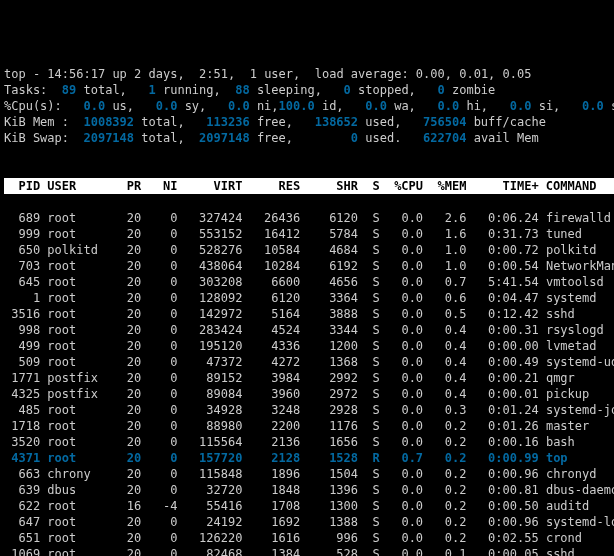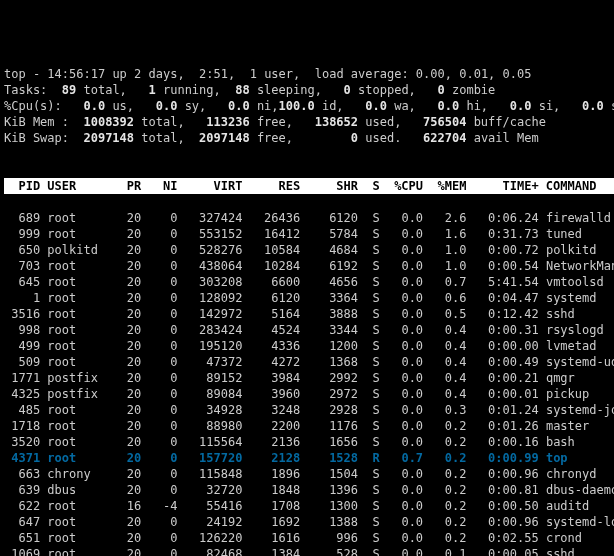--- a/index.html
+++ b/index.html
@@ -7,21 +7,21 @@
     padding: 2px 4px;
     background: #000;
     color: #ccc;
     font-family: "Consolas", "Menlo", "DejaVu Sans Mono", monospace;
     font-size: 12px;
     line-height: 16px;
     width: 614px;
     white-space: pre;
     overflow: hidden;
   }
-  .bold { font-weight: bold; color: #e5e5e5; }
+  .bold { font-weight: bold; color: #0369a1; }
   .inv  { background: #ccc; color: #000; }
   .inv.bold { background: #fff; color: #000; font-weight: bold; }
   .row, .hdrline, .sumline { height: 16px; }
   .rowhl .c { font-weight: bold; color: #0369a1; }
   .c { display: inline-block; }
 </style>
 </head>
 <body>
 
 

